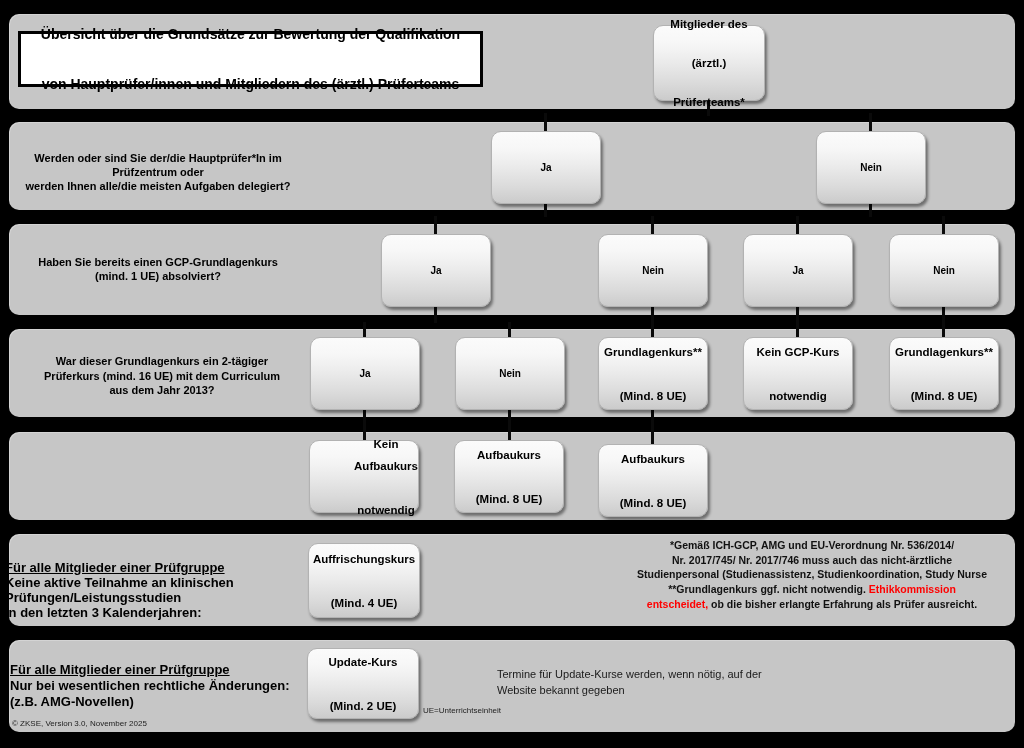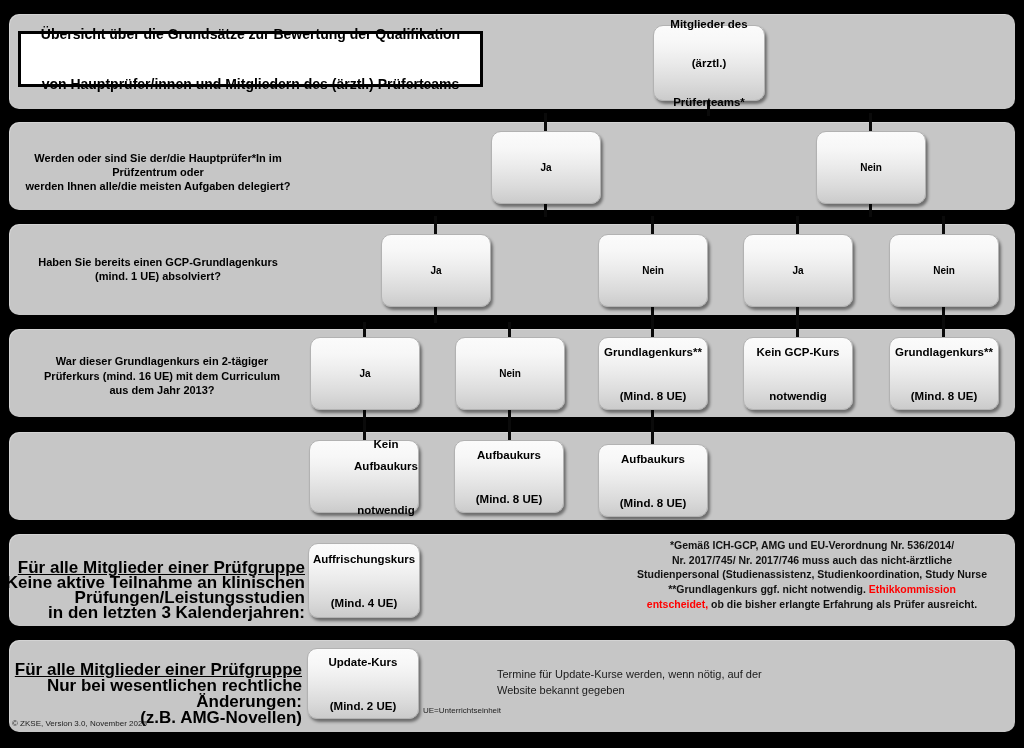--- a/index.html
+++ b/index.html
@@ -22,21 +22,21 @@
   .node .ln{line-height:22px;}
   .node.single{font-size:10px;}
   .node.tight .ln{line-height:17px;}
   .vline{position:absolute;width:3px;background:#0a0a0a;}
   .titlebox{
     position:absolute;left:18px;top:31px;width:465px;height:56px;background:#fff;
     border:3px solid #000;box-sizing:border-box;display:flex;flex-direction:column;
     align-items:center;justify-content:center;font-weight:bold;font-size:14px;line-height:20px;text-align:right;gap:30px;
   }
   .qtext{position:absolute;font-weight:bold;font-size:11px;line-height:14px;text-align:center;}
-  .sectext{position:absolute;font-weight:bold;font-size:17px;line-height:15px;text-align:right;}
+  .sectext{position:absolute;font-weight:bold;font-size:13px;line-height:15px;text-align:left;}
   .sectext .underlined{text-decoration:underline;}
   .footnote{
     position:absolute;left:612px;top:538px;width:400px;
     font-weight:bold;font-size:10.5px;line-height:14.7px;text-align:center;color:#111;
   }
   .footnote .red{color:var(--red,#ff0000);}
   .plainnote{position:absolute;font-weight:normal;font-size:11px;line-height:15.5px;text-align:left;color:#1a1a1a;}
   .microtext{position:absolute;font-size:8px;color:#222;}
 </style>
 </head>

